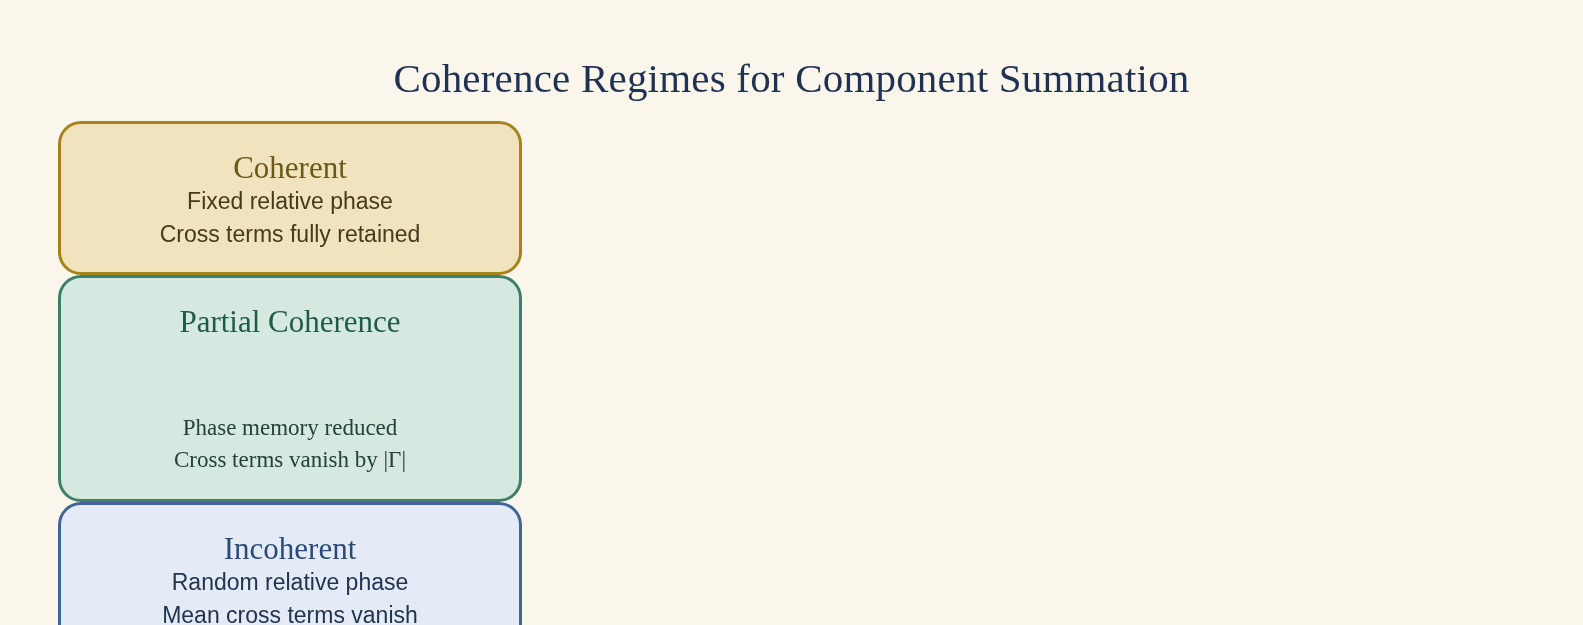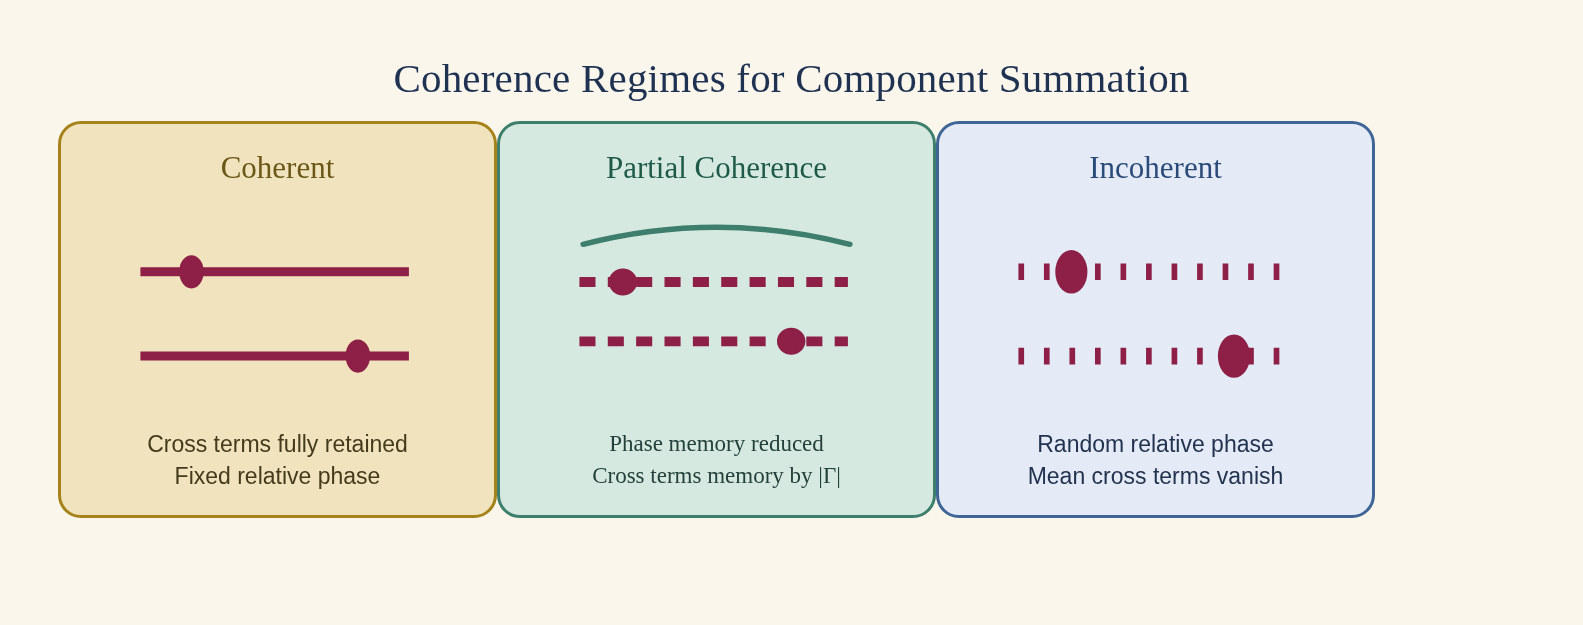--- a/index.html
+++ b/index.html
@@ -34,21 +34,21 @@
     white-space: nowrap;
     margin-top: 32px;
   }
   .panels {
     position: absolute;
     left: 58px;
     top: 121px;
     width: 1317px;
     height: 397px;
     display: flex;
-    flex-direction: row;
+    flex-direction: column;
     justify-content: space-between;
   }
   .panel {
     position: relative;
     box-sizing: border-box;
     width: 464px;
     height: 397px;
     border-radius: 23px;
     border-style: solid;
     border-width: 3px;
@@ -134,22 +134,22 @@
 
           <line x1="84" y1="68" x2="368" y2="68" stroke="#8e1f47" stroke-width="7"></line>
           <circle cx="138" cy="68" r="13" fill="#8e1f47"></circle>
 
           <line x1="84" y1="134" x2="368" y2="134" stroke="#8e1f47" stroke-width="7"></line>
           <circle cx="314" cy="134" r="13" fill="#8e1f47"></circle>
         </svg>
       </div>
 
       <div class="panel-caption">
+        <span class="caption-line">Fixed relative phase</span>
         <span class="caption-line">Cross terms fully retained</span>
-        <span class="caption-line">Fixed relative phase</span>
       </div>
     </div>
 
     <div class="panel panel-partial">
       <div class="panel-title">Partial Coherence</div>
 
       <div class="panel-art">
         <svg viewBox="0 0 458 190" preserveAspectRatio="none">
 
           <path d="M 88 26 Q 229 -12 370 26" fill="none" stroke="#3d7f6c" stroke-width="6" stroke-linecap="round"></path>
@@ -157,21 +157,21 @@
           <line x1="84" y1="68" x2="368" y2="68" stroke="#8e1f47" stroke-width="11" stroke-dasharray="17 13"></line>
           <circle cx="130" cy="68" r="15" fill="#8e1f47"></circle>
 
           <line x1="84" y1="134" x2="368" y2="134" stroke="#8e1f47" stroke-width="11" stroke-dasharray="17 13"></line>
           <circle cx="308" cy="134" r="15" fill="#8e1f47"></circle>
         </svg>
       </div>
 
       <div class="panel-caption">
         <span class="caption-line">Phase memory reduced</span>
-        <span class="caption-line">Cross terms memory by |Γ|</span>
+        <span class="caption-line">Cross terms vanish by |Γ|</span>
       </div>
     </div>
 
     <div class="panel panel-incoherent">
       <div class="panel-title">Incoherent</div>
 
       <div class="panel-art">
         <svg viewBox="0 0 458 190" preserveAspectRatio="none">
 
           <line x1="84" y1="68" x2="368" y2="68" stroke="#8e1f47" stroke-width="13" stroke-dasharray="6 21"></line>

